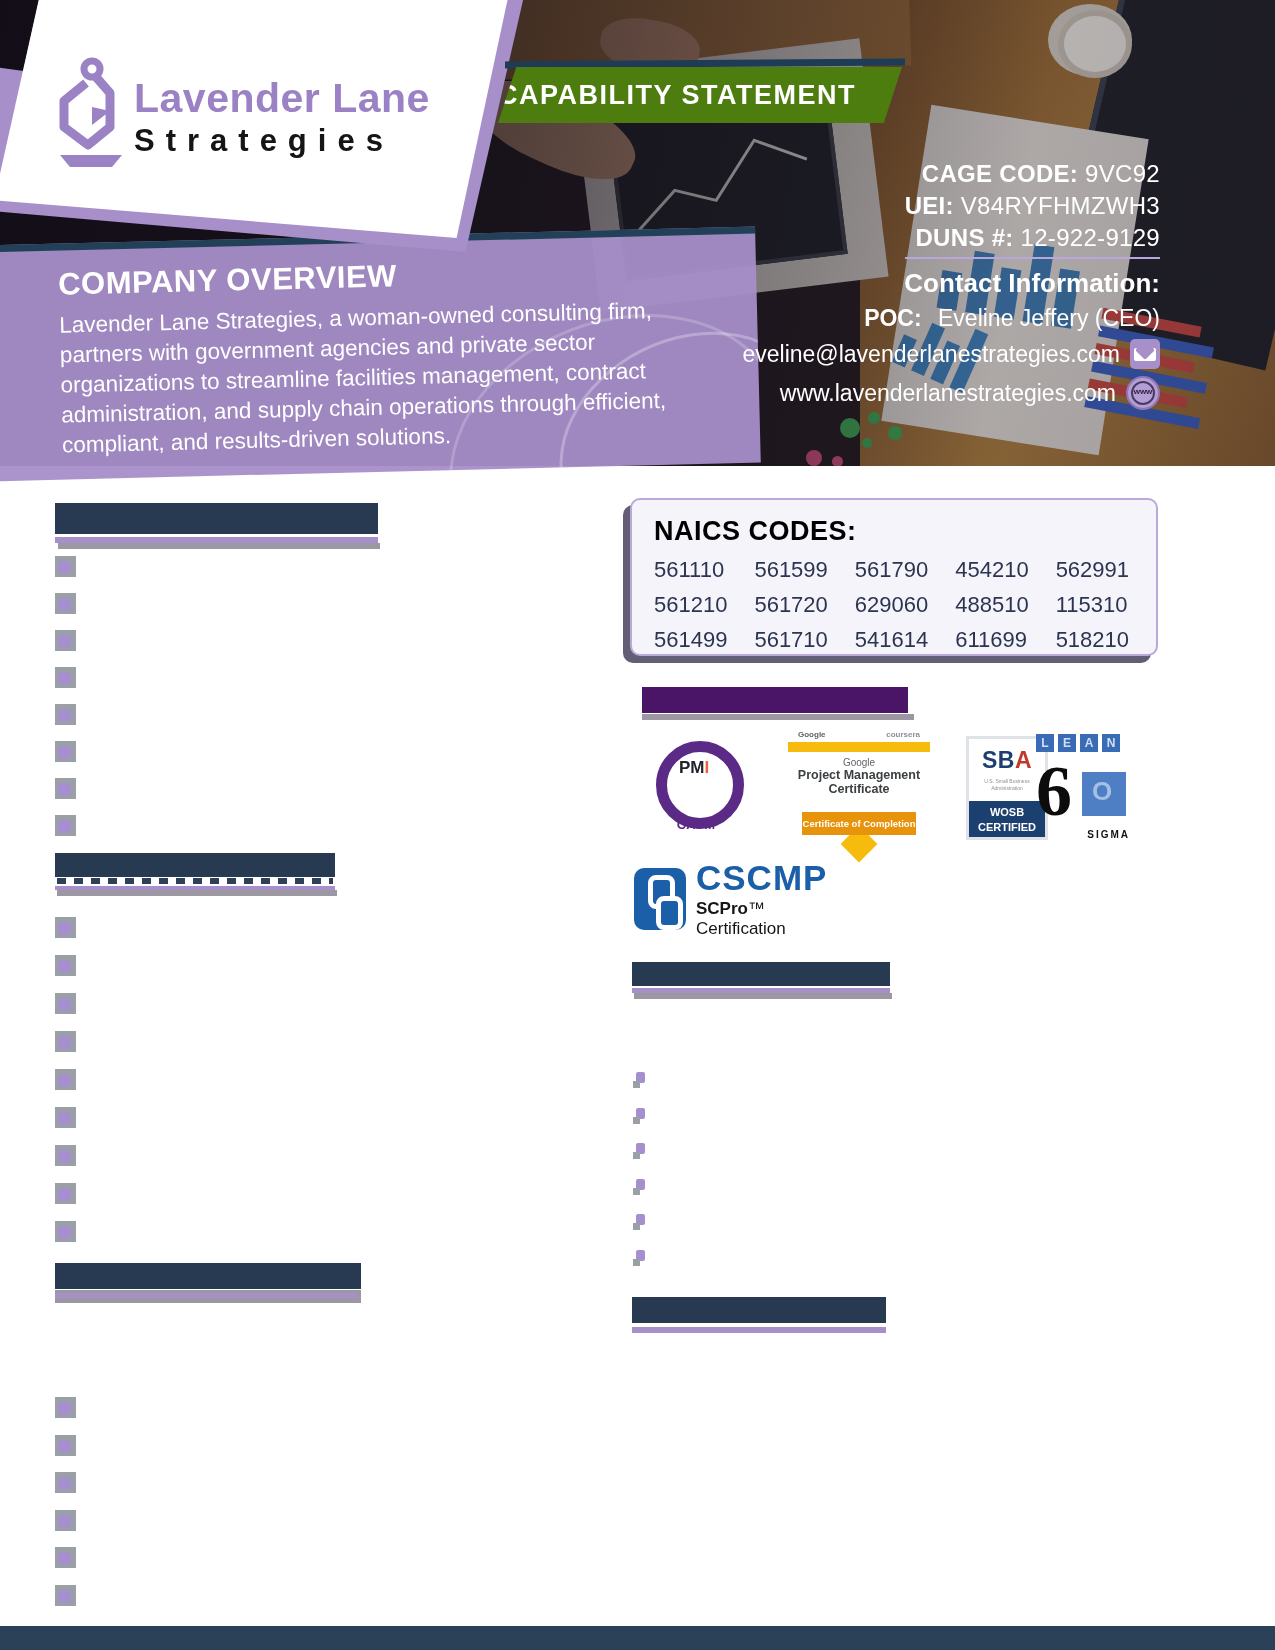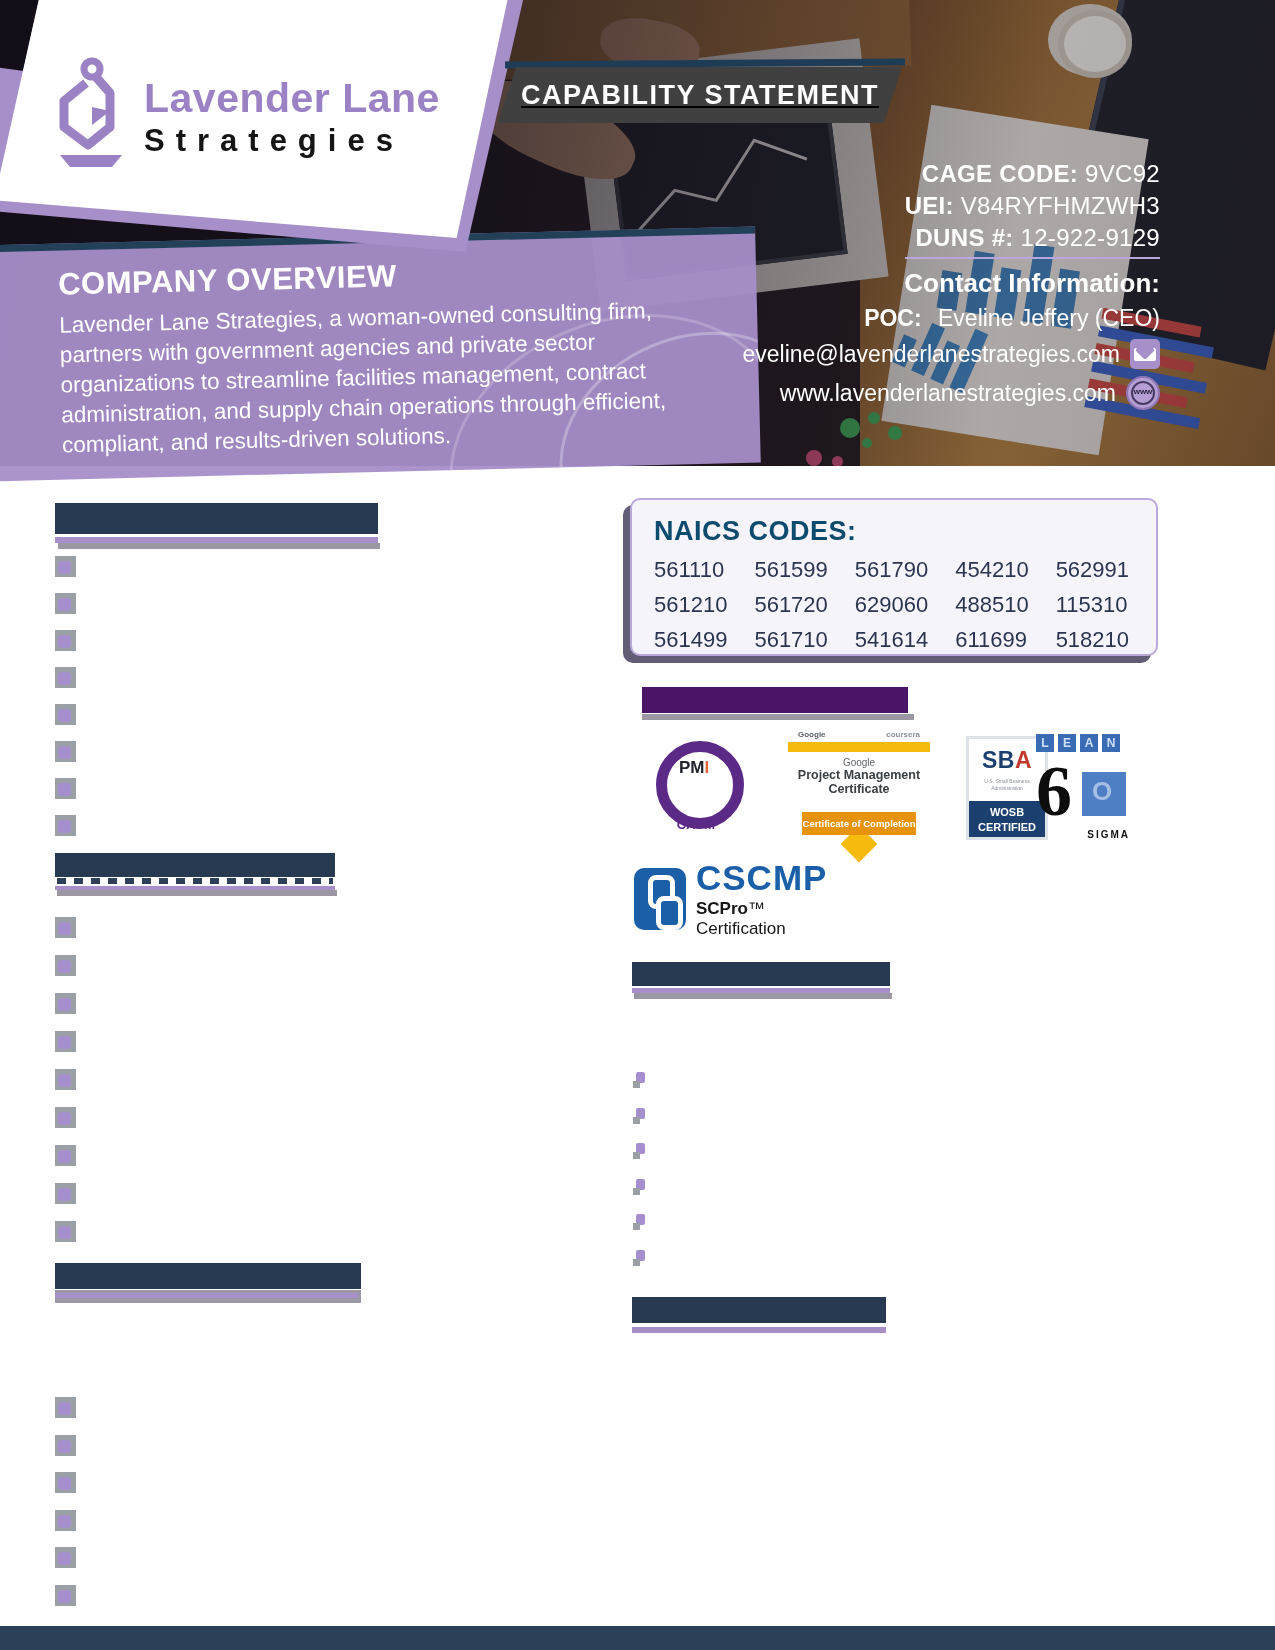--- a/index.html
+++ b/index.html
@@ -34,30 +34,30 @@
   .bars2 i{display:block;width:14px;background:#3f86c2;}
   .photo-overlay{left:0;top:0;width:1275px;height:466px;
      background:linear-gradient(100deg,rgba(16,12,22,.88) 0%,rgba(16,12,22,.72) 30%,rgba(22,16,28,.5) 55%,rgba(24,18,30,.28) 78%,rgba(24,18,30,.34) 100%);}
 
   
   .corner-band{left:-14px;top:70px;width:52px;height:140px;background:#a78fc9;transform:rotate(8deg);}
   .card-lav{left:-8px;top:-4px;width:532px;height:256px;
       clip-path:polygon(9% 0,100% 0,89% 100%,0 84%);background:#a78fc9;}
   .card-white{left:-8px;top:-6px;width:522px;height:244px;
       clip-path:polygon(9.2% 0,99% 0,89% 100%,0.4% 84.5%);background:#ffffff;}
-  .logo-wrap{left:52px;top:52px;width:420px;height:130px;display:flex;align-items:center;gap:14px;}
+  .logo-wrap{left:52px;top:52px;width:420px;height:130px;display:flex;align-items:center;gap:4px;}
   .logo-text{line-height:1;}
   .logo-line1{font-size:41px;font-weight:800;color:#9b82c4;letter-spacing:.5px;}
   .logo-line2{font-size:31px;font-weight:600;color:#151515;letter-spacing:11px;margin-top:6px;}
 
   
   .banner-line{left:505px;top:60px;width:400px;height:7px;background:#1e3c55;transform:rotate(-.4deg);}
-  .banner{left:498px;top:67px;width:404px;height:56px;background:#404040;
+  .banner{left:498px;top:67px;width:404px;height:56px;background:#4d7c0f;
       clip-path:polygon(4.5% 0,100% 0,95.5% 100%,0 100%);
-      display:flex;align-items:center;justify-content:center;text-decoration:underline;}
+      display:flex;align-items:center;}
   .banner span{color:#fff;font-size:27px;font-weight:800;letter-spacing:1.5px;}
 
   
   .codes{left:700px;top:160px;width:460px;text-align:right;color:#fff;}
   .codes div{font-size:24px;margin-bottom:4px;letter-spacing:.3px;}
   .codes b{font-weight:800;margin-top:40px;}
   .divider{left:905px;top:257px;width:255px;height:2px;background:#b9a6dc;}
   .contact{left:640px;top:268px;width:520px;color:#fff;}
   .contact .c-head{text-align:right;font-size:26px;font-weight:800;margin-bottom:6px;}
   .c-row{display:flex;justify-content:flex-end;align-items:center;gap:10px;font-size:23px;margin-bottom:7px;}
@@ -77,21 +77,21 @@
       transform:rotate(-1.4deg);border-top:7px solid #224159;padding:14px 0 0 74px;box-sizing:border-box;overflow:hidden;}
   .ovbox h2{margin:2px 0 8px 0;color:#fff;font-size:31px;font-weight:800;letter-spacing:.5px;}
   .ovbox p{margin:0;width:620px;color:#fff;font-size:22.5px;line-height:30px;}
   .swirl{position:absolute;border:3px solid rgba(255,255,255,.35);border-radius:50%;}
   .sw1{right:-60px;bottom:-80px;width:260px;height:200px;transform:rotate(-25deg);border-color:rgba(255,255,255,.28);}
   .sw2{right:-30px;bottom:-120px;width:340px;height:260px;transform:rotate(-20deg);border-color:rgba(255,255,255,.2);}
 
   
   .naics{left:630px;top:498px;width:528px;height:158px;background:#f6f4fb;border:2px solid #b9a9d9;
      border-radius:10px;box-shadow:-7px 7px 0 rgba(72,66,94,.85);padding:16px 0 0 22px;box-sizing:border-box;}
-  .naics h3{margin:0 0 10px 0;color:#0c4a6e;font-size:27px;font-weight:800;letter-spacing:.5px;}
+  .naics h3{margin:0 0 10px 0;color:#000000;font-size:27px;font-weight:800;letter-spacing:.5px;}
   .n-row{display:flex;margin-bottom:9px;}
   .n-row span{width:104px;color:#2b3550;font-size:22px;}
 
   
   .hblock{background:#273a52;}
   .hblock.purple{background:#4a1566;}
   .ul-lav{background:#a78fc9;}
   .ul-gray{background:#9b98a3;}
   .frag{background:repeating-linear-gradient(90deg,#2e4058 0 9px,transparent 9px 17px);}
   .lbul{width:21px;height:21px;background:#9aa0a6;position:relative;}

